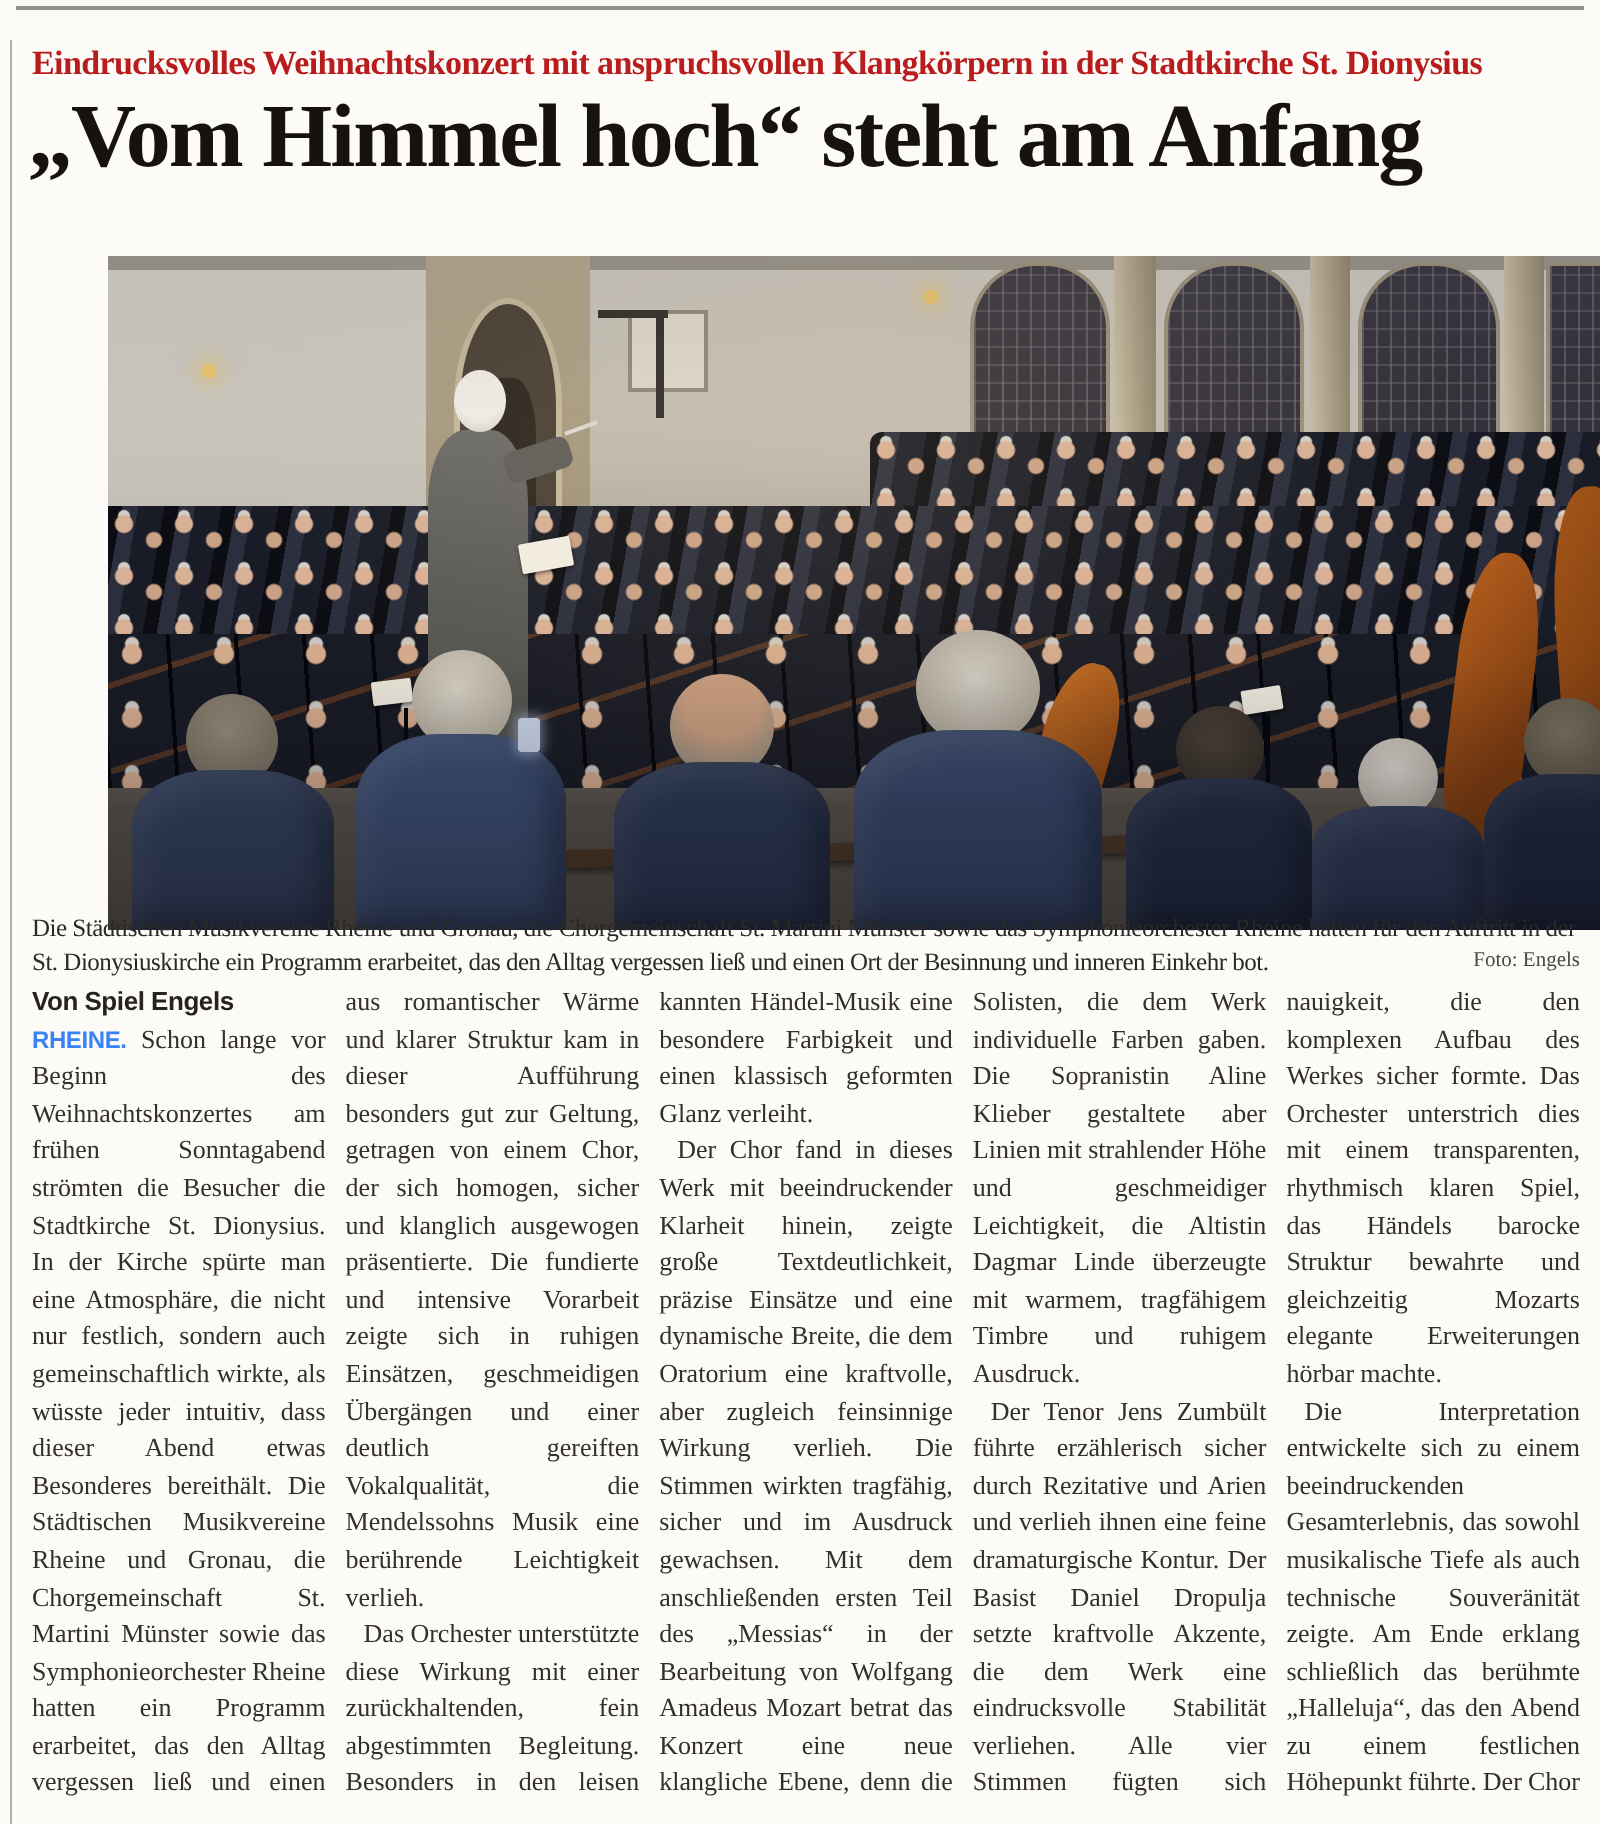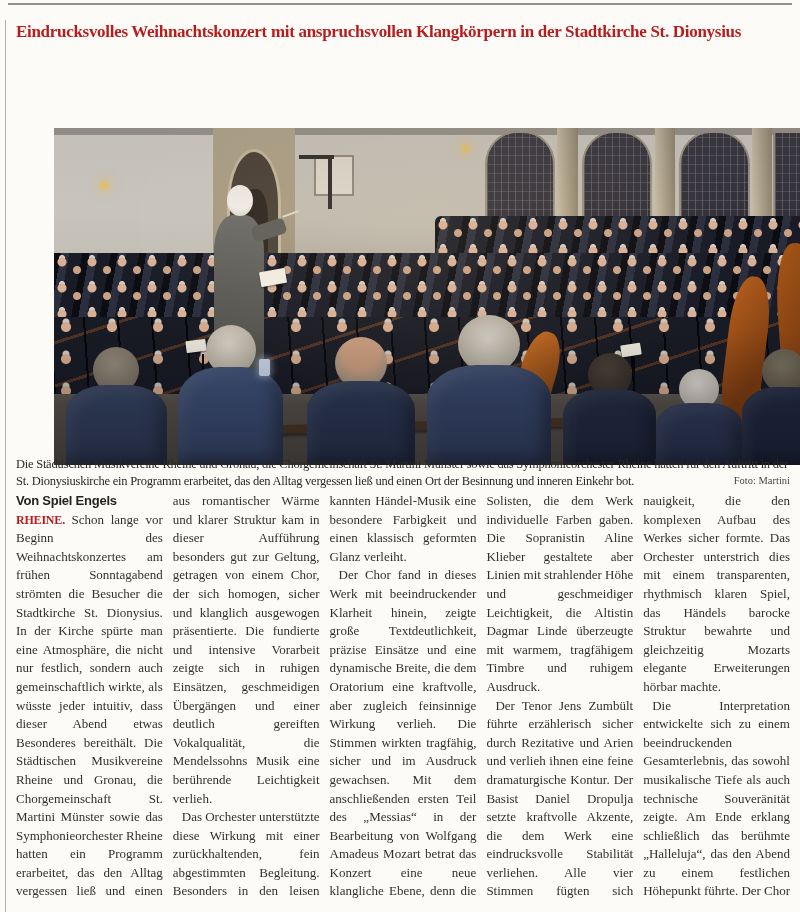--- a/index.html
+++ b/index.html
@@ -123,33 +123,34 @@
     font-size:13px;line-height:18.6px;color:#33302c;
     text-align:justify;hyphens:auto;-webkit-hyphens:auto;word-spacing:-0.2px;
   }
   .col p{margin:0;}
   .col p.ind{text-indent:9px;}
   .byline{
     font-family:"Liberation Sans", sans-serif;font-weight:bold;font-size:13px;
     letter-spacing:-0.2px;color:#26231f;margin:0 0 21px 0;text-align:left;
   }
   .dateline{
-    font-family:Liberation Serif, serif;font-weight:bold;font-size:12px;
-    letter-spacing:-0.2px;color:#b91c1c;
+    font-family:Liberation Sans, sans-serif;font-weight:bold;font-size:12px;
+    letter-spacing:-0.2px;color:#3b82f6;
   }
 </style>
 </head>
 <body>
 
 <div class="page">
 
   <div class="top-rule"></div>
   <div class="left-rule"></div>
 
   <div class="kicker">Eindrucksvolles Weihnachtskonzert mit anspruchsvollen Klangkörpern in der Stadtkirche St. Dionysius</div>
+  <h1 class="headline">„Vom Himmel hoch“ steht am Anfang</h1>
 
   <figure class="photo">
     <div class="ph-wall"></div>
     <div class="ph-wall-left"></div>
     <div class="ph-beam"></div>
     <div class="ph-portal"></div>
     <div class="ph-portal-arch"></div>
     <div class="ph-portal-door"></div>
     <div class="ph-plaque"></div>
     <div class="ph-bracket"></div>
@@ -218,21 +219,21 @@
     <div class="aud" style="left:88.5%;width:11%;height:116px;">
       <div class="head" style="top:0;width:44px;height:44px;background:radial-gradient(circle at 45% 40%,#77705f,#544d40);"></div>
       <div class="torso" style="height:78px;background:#1f2840;"></div>
     </div>
 
     <div class="ph-tint"></div>
   </figure>
 
   <div class="caption">
     <span>Die Städtischen Musikvereine Rheine und Gronau, die Chorgemeinschaft St. Martini Münster sowie das Symphonieorchester Rheine hatten für den Auftritt in der St. Dionysiuskirche ein Programm erarbeitet, das den Alltag vergessen ließ und einen Ort der Besinnung und inneren Einkehr bot.</span>
-    <span class="credit">Foto: Martini</span>
+    <span class="credit">Foto: Engels</span>
   </div>
 
   <div class="columns">
     <div class="col">
       <p class="byline">Von Spiel Engels</p>
       <p><span class="dateline">RHEINE.</span> <span>Schon lange vor Beginn des Weihnachtskonzertes am frühen Sonntagabend strömten die Besucher die Stadtkirche St. Dionysius. In der Kirche spürte man eine Atmosphäre, die nicht nur festlich, sondern auch gemeinschaftlich wirkte, als wüsste jeder intuitiv, dass dieser Abend etwas Besonderes bereithält. Die Städtischen Musikvereine Rheine und Gronau, die Chorgemeinschaft St. Martini Münster sowie das Symphonieorchester Rheine hatten ein Programm erarbeitet, das den Alltag vergessen ließ und einen Ort der Besinnung und inneren Einkehr bot.</span></p>
 
     </div>
     <div class="col">
       <p>aus romantischer Wärme und klarer Struktur kam in dieser Aufführung besonders gut zur Geltung, getragen von einem Chor, der sich homogen, sicher und klanglich ausgewogen präsentierte. Die fundierte und intensive Vorarbeit zeigte sich in ruhigen Einsätzen, geschmeidigen Übergängen und einer deutlich gereiften Vokalqualität, die Mendelssohns Musik eine berührende Leichtigkeit verlieh.</p>

